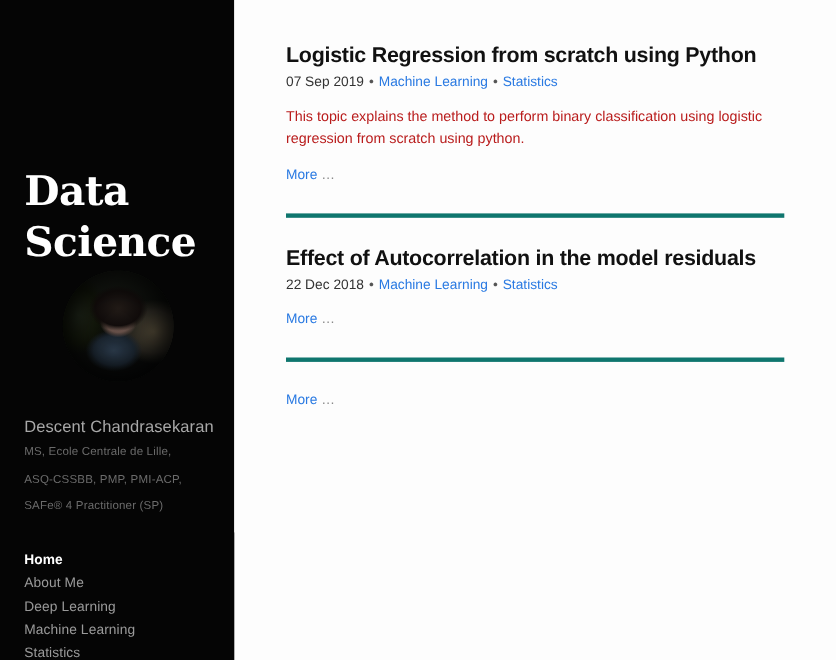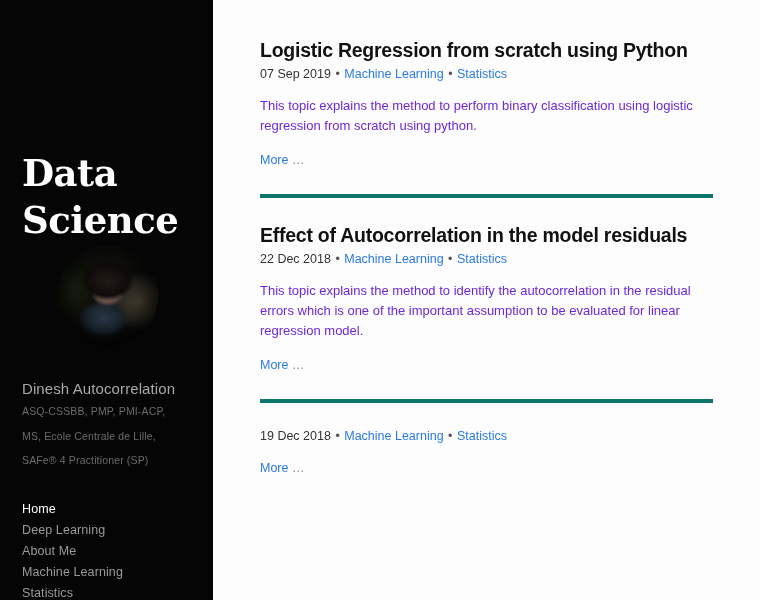--- a/index.html
+++ b/index.html
@@ -67,21 +67,21 @@
     letter-spacing:0.15px;
   }
   .navlist { position:absolute; left:22px; top:502px; width:185px; }
   .navlist a {
     display:block;
     font-size:12.5px; line-height:15px;
     color:#9a9a9a; text-decoration:none;
     margin-bottom:6px;
     letter-spacing:0.1px;
   }
-  .navlist a.active { color:#ffffff; font-weight:400; }
+  .navlist a.active { color:#ffffff; font-weight:700; }
 
   
   .main {
     flex:1; height:484px; background:#fdfdfd;
     padding:0 47px 0 47px;
     overflow:hidden;
     position:relative;
   }
   .post { padding-top:0; }
   .post + .post { border-top:4px solid #0f766e; }
@@ -94,21 +94,21 @@
     margin-bottom:3px;
   }
   .post-meta {
     font-size:12.5px; line-height:17px;
     color:#333333; margin-bottom:13px;
   }
   .post-meta a { color:#2a7ae2; text-decoration:none; }
   .post-meta .sep { color:#555555; padding:0 1px; }
   .post-excerpt {
     font-size:13px; line-height:20px;
-    color:#6d28d9; margin-bottom:14px;
+    color:#b91c1c; margin-bottom:14px;
     max-width:460px;
   }
   .more-link { font-size:12.5px; line-height:16px; color:#2a7ae2; text-decoration:none; }
   .more-link .dots { color:#8a8a8a; }
 </style>
 </head>
 <body>
 
 <div class="page">
 
@@ -117,32 +117,32 @@
     <h1 class="site-title">
       <span>Data</span><br>
       <span>Science</span>
     </h1>
 
     <div class="avatar">
       <div class="avatar-photo"></div>
       <div class="avatar-vignette"></div>
     </div>
 
-    <div class="author-name">Dinesh Autocorrelation</div>
+    <div class="author-name">Descent Chandrasekaran</div>
 
     <div class="credentials">
+      <div>MS, Ecole Centrale de Lille,</div>
       <div>ASQ-CSSBB, PMP, PMI-ACP,</div>
-      <div>MS, Ecole Centrale de Lille,</div>
       <div>SAFe® 4 Practitioner (SP)</div>
     </div>
 
     <nav class="navlist">
       <a href="#" class="active">Home</a>
+      <a href="#">About Me</a>
       <a href="#">Deep Learning</a>
-      <a href="#">About Me</a>
       <a href="#">Machine Learning</a>
       <a href="#">Statistics</a>
     </nav>
   </aside>
 
   <main class="main">
 
     <article class="post">
       <div class="post-inner">
         <h2 class="post-title">Logistic Regression from scratch using Python</h2>
@@ -161,32 +161,24 @@
     <article class="post">
       <div class="post-inner">
         <h2 class="post-title">Effect of Autocorrelation in the model residuals</h2>
         <div class="post-meta">
           <span>22 Dec 2018</span>
           <span class="sep">•</span>
           <a href="#">Machine Learning</a>
           <span class="sep">•</span>
           <a href="#">Statistics</a>
         </div>
-        <p class="post-excerpt">This topic explains the method to identify the autocorrelation in the residual errors which is one of the important assumption to be evaluated for linear regression model.</p>
         <a href="#" class="more-link"><span>More</span><span class="dots"> …</span></a>
       </div>
     </article>
 
     <article class="post">
       <div class="post-inner">
-        <div class="post-meta">
-          <span>19 Dec 2018</span>
-          <span class="sep">•</span>
-          <a href="#">Machine Learning</a>
-          <span class="sep">•</span>
-          <a href="#">Statistics</a>
-        </div>
         <a href="#" class="more-link"><span>More</span><span class="dots"> …</span></a>
       </div>
     </article>
 
   </main>
 </div>
 
 </body></html>

